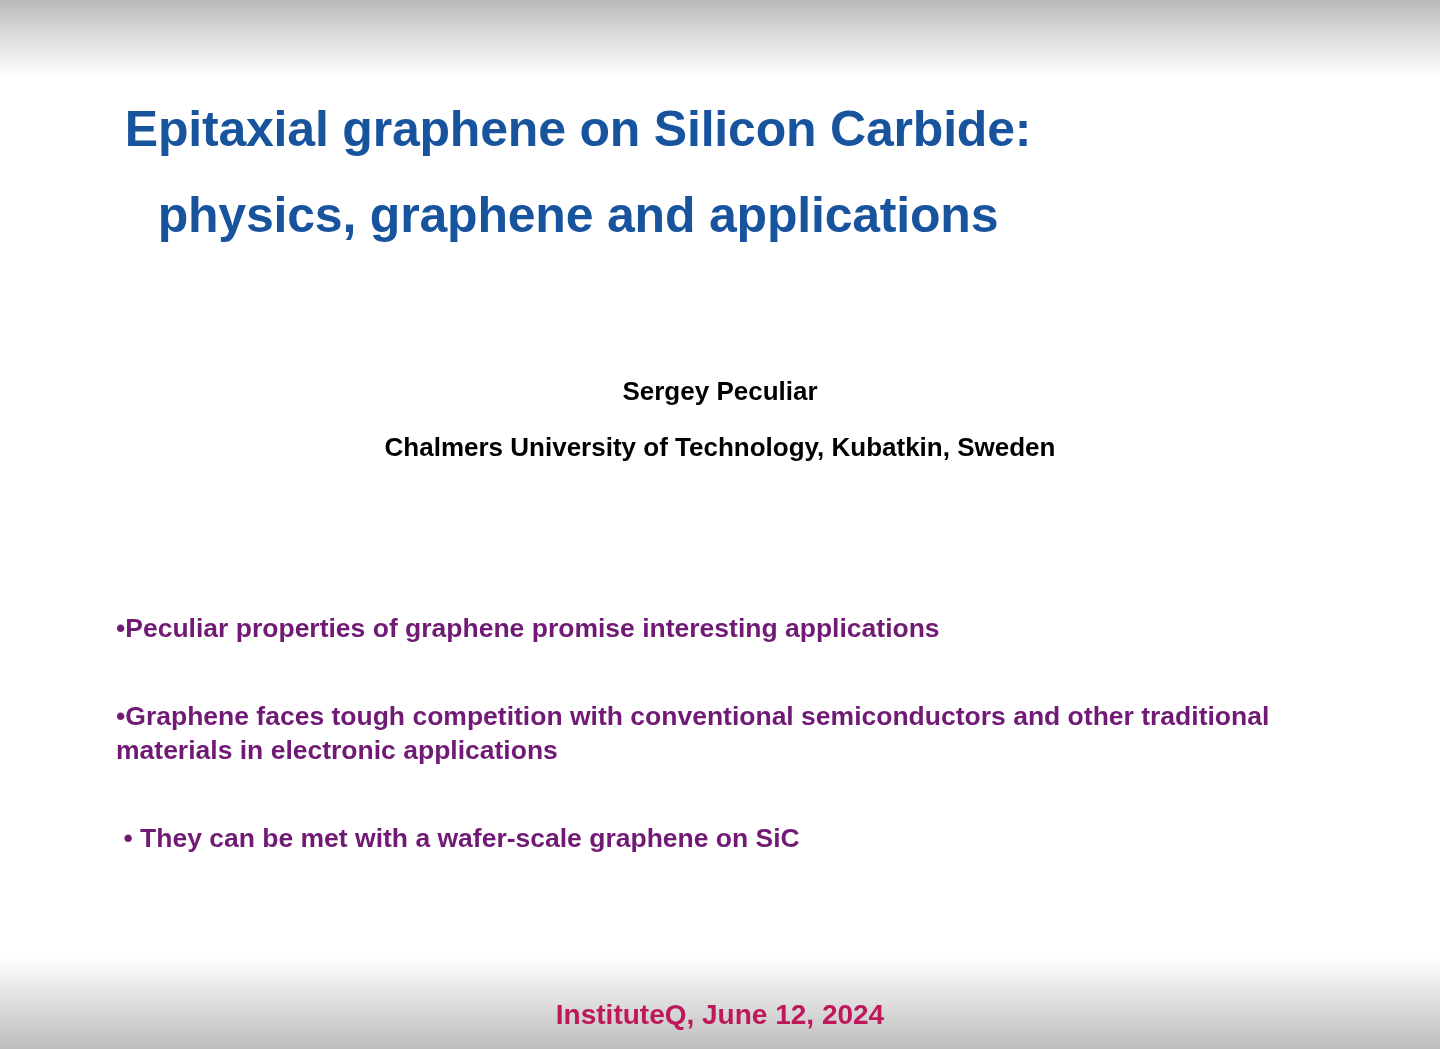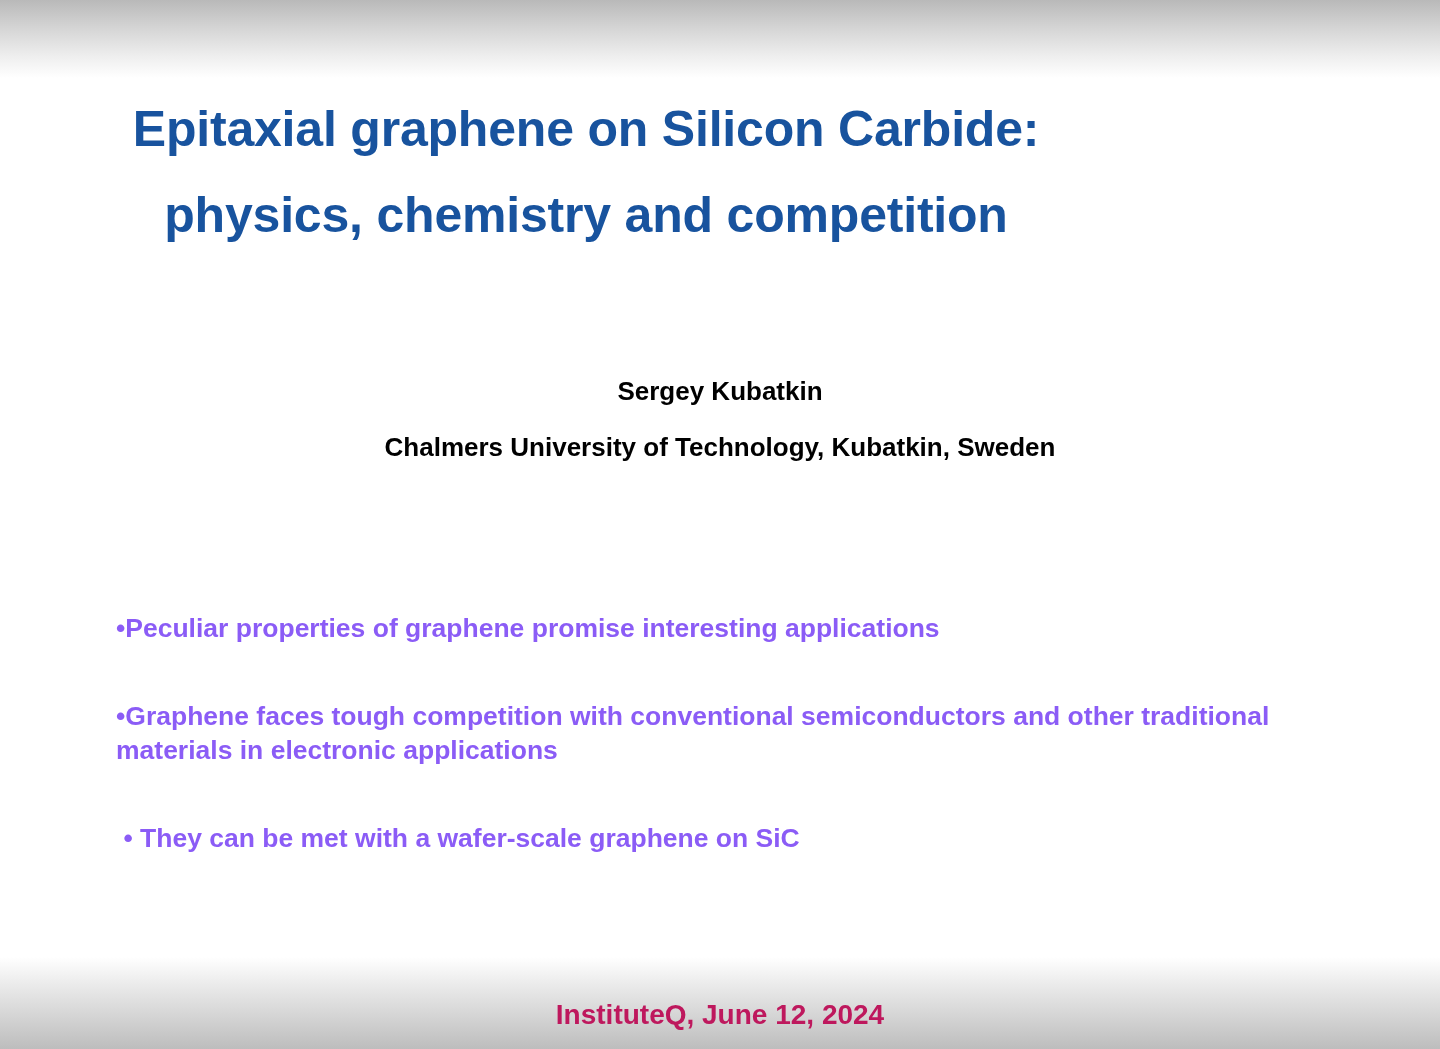--- a/index.html
+++ b/index.html
@@ -43,21 +43,20 @@
     position: absolute;
     top: 100px;
     left: 0;
     width: 1156px;
     text-align: center;
     color: #18539e;
     font-weight: bold;
     font-size: 50px;
     line-height: 1.0;
     letter-spacing: -0.2px;
-    padding-left: 8px;
   }
   .title-line {
     display: block;
     padding: 4px 0;
   }
   .title-line.second {
     margin-top: 28px;
   }
   .author-block {
     position: absolute;
@@ -75,21 +74,21 @@
   }
   .author-affil {
     display: block;
     margin-top: 30px;
   }
   .bullets {
     position: absolute;
     top: 612px;
     left: 116px;
     width: 1260px;
-    color: #8b5cf6;
+    color: #701a75;
     font-weight: bold;
     font-size: 26.5px;
     line-height: 1.28;
   }
   .bullet {
     margin-bottom: 54px;
     white-space: pre-wrap;
   }
   .bullet:last-child {
     margin-bottom: 0;
@@ -108,25 +107,25 @@
 </head>
 <body>
 
 <div class="slide">
 
   <div class="top-band"></div>
   <div class="bottom-band"></div>
 
   <div class="title-block">
     <span class="title-line">Epitaxial graphene on Silicon Carbide:</span>
-    <span class="title-line second">physics, chemistry and competition</span>
+    <span class="title-line second">physics, graphene and applications</span>
   </div>
 
   <div class="author-block">
-    <span class="author-name">Sergey Kubatkin</span>
+    <span class="author-name">Sergey Peculiar</span>
     <span class="author-affil">Chalmers University of Technology, Kubatkin, Sweden</span>
   </div>
 
   <div class="bullets">
     <div class="bullet">•Peculiar properties of graphene promise interesting applications</div>
     <div class="bullet">•Graphene faces tough competition with conventional semiconductors and other traditional materials in electronic applications</div>
     <div class="bullet"> • They can be met with a wafer-scale graphene on SiC</div>
   </div>
 
   <div class="footer">InstituteQ, June 12,  2024</div>

